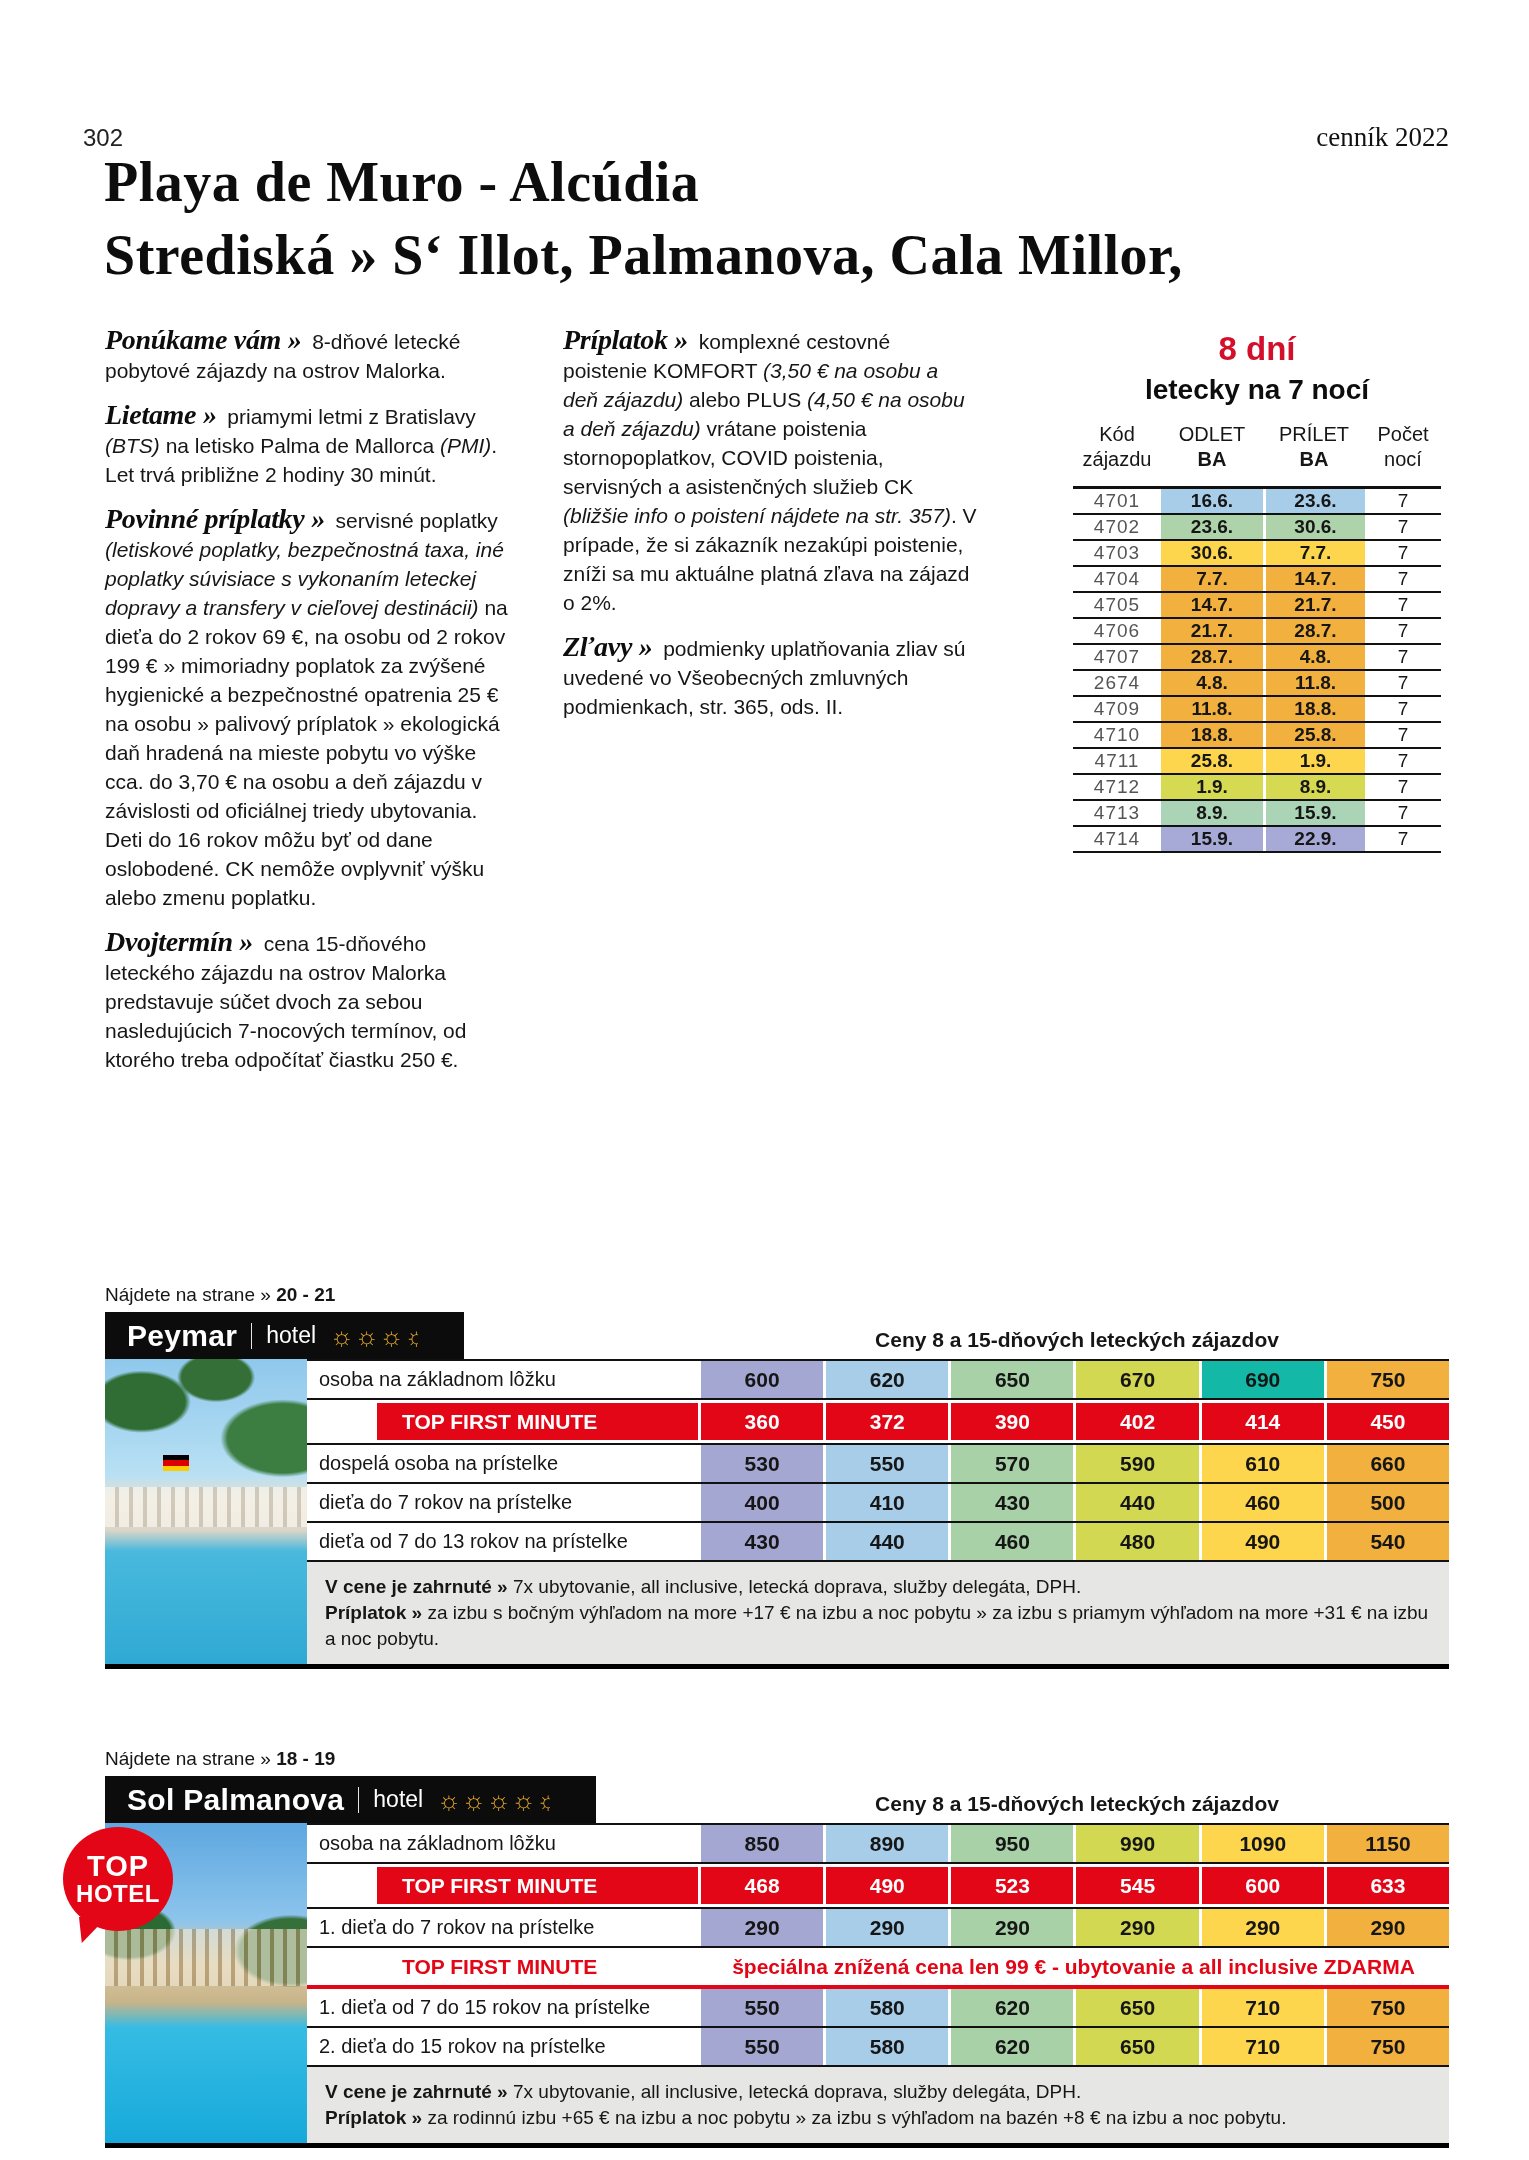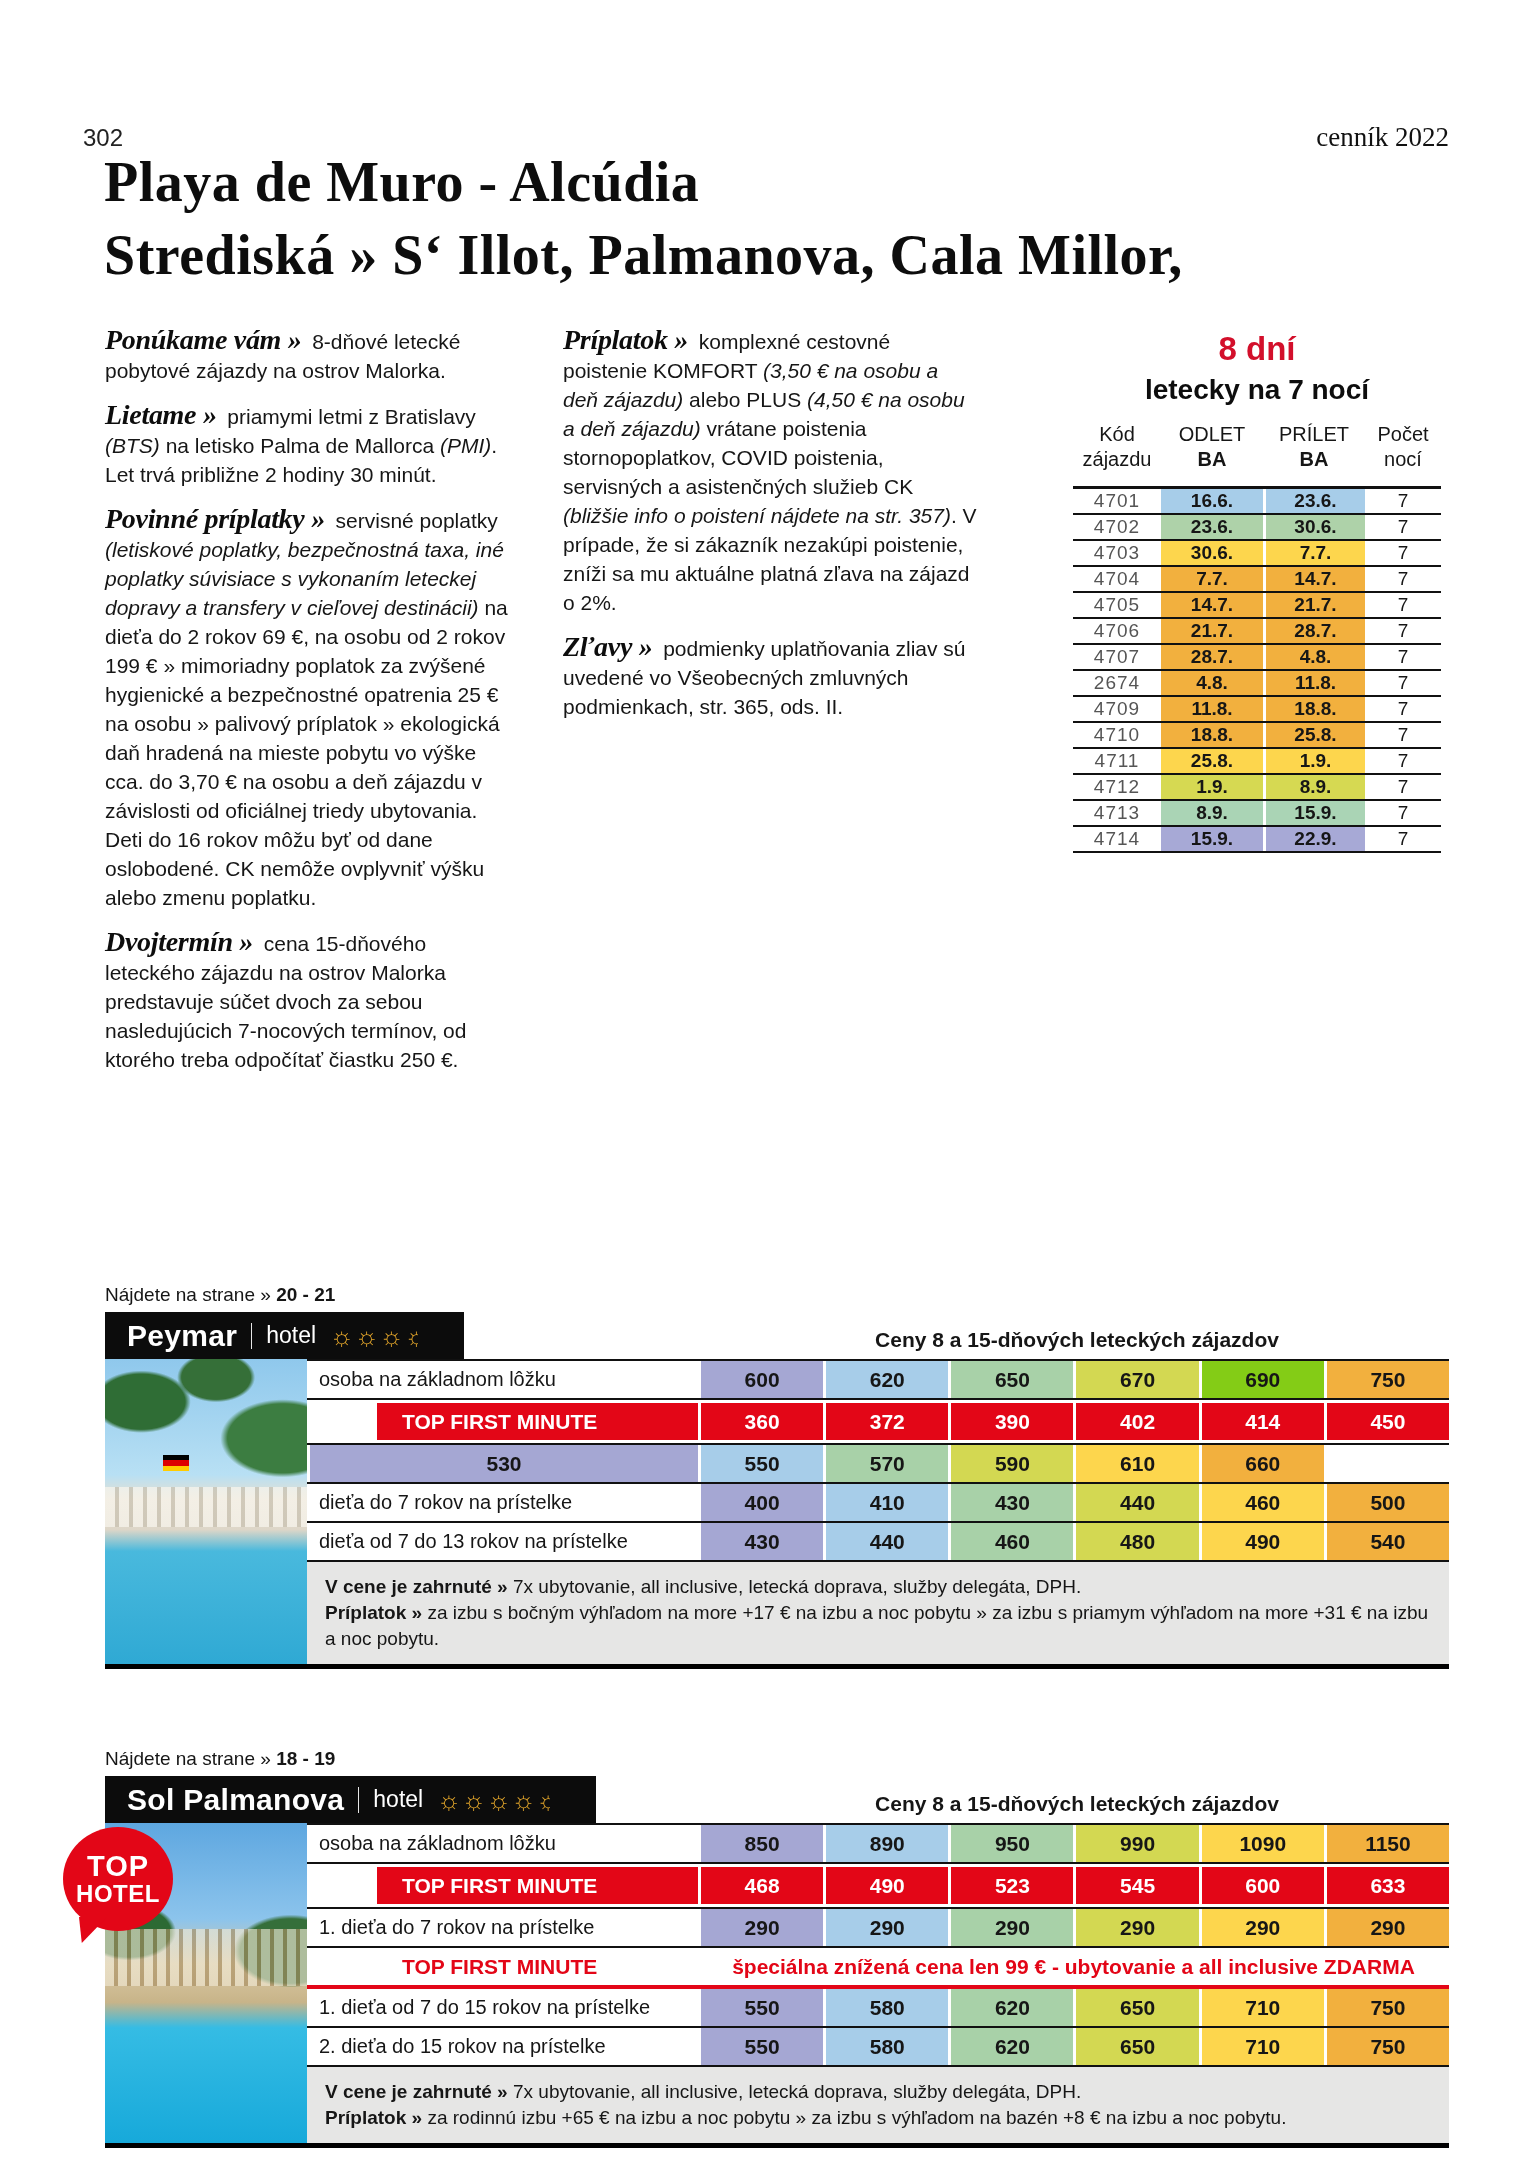--- a/index.html
+++ b/index.html
@@ -247,33 +247,34 @@
         </div>
       </div>
       <div class="tablewrap">
         <div class="ptable">
             <div class="prow">
               <div class="plabel">osoba na základnom lôžku</div>
               <div class="pcell" style="background: rgb(165, 167, 211);">600</div>
               <div class="pcell" style="background: rgb(167, 205, 233);">620</div>
               <div class="pcell" style="background: rgb(168, 209, 168);">650</div>
               <div class="pcell" style="background: rgb(211, 216, 82);">670</div>
-              <div class="pcell" style="background: #84cc16;">690</div>
+              <div class="pcell" style="background: #14b8a6;">690</div>
               <div class="pcell" style="background: rgb(242, 176, 62);">750</div>
             </div>
             <div class="prow tfm">
               <div class="plabel">TOP FIRST MINUTE</div>
               <div class="pcell">360</div>
               <div class="pcell">372</div>
               <div class="pcell">390</div>
               <div class="pcell">402</div>
               <div class="pcell">414</div>
               <div class="pcell">450</div>
             </div>
             <div class="prow">
+              <div class="plabel">dospelá osoba na prístelke</div>
               <div class="pcell" style="background: rgb(165, 167, 211);">530</div>
               <div class="pcell" style="background: rgb(167, 205, 233);">550</div>
               <div class="pcell" style="background: rgb(168, 209, 168);">570</div>
               <div class="pcell" style="background: rgb(211, 216, 82);">590</div>
               <div class="pcell" style="background: rgb(253, 214, 77);">610</div>
               <div class="pcell" style="background: rgb(242, 176, 62);">660</div>
             </div>
             <div class="prow">
               <div class="plabel">dieťa do 7 rokov na prístelke</div>
               <div class="pcell" style="background: rgb(165, 167, 211);">400</div>

